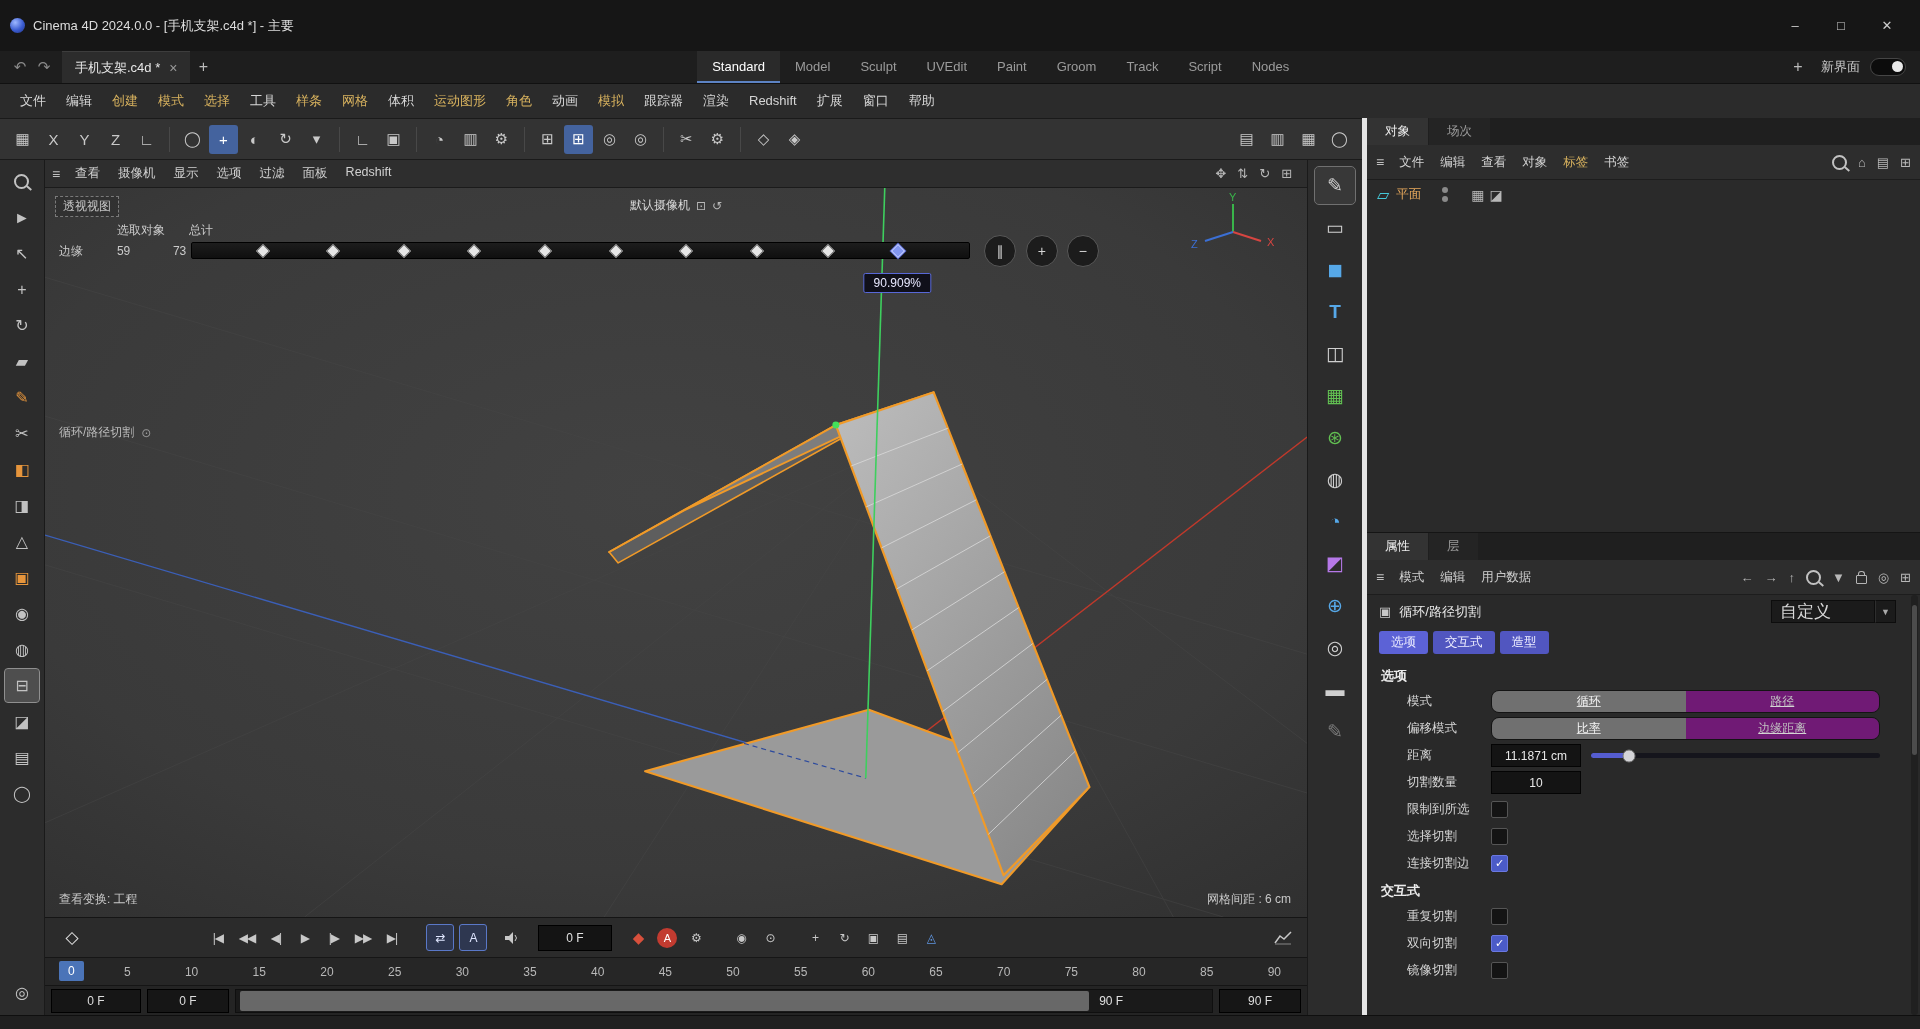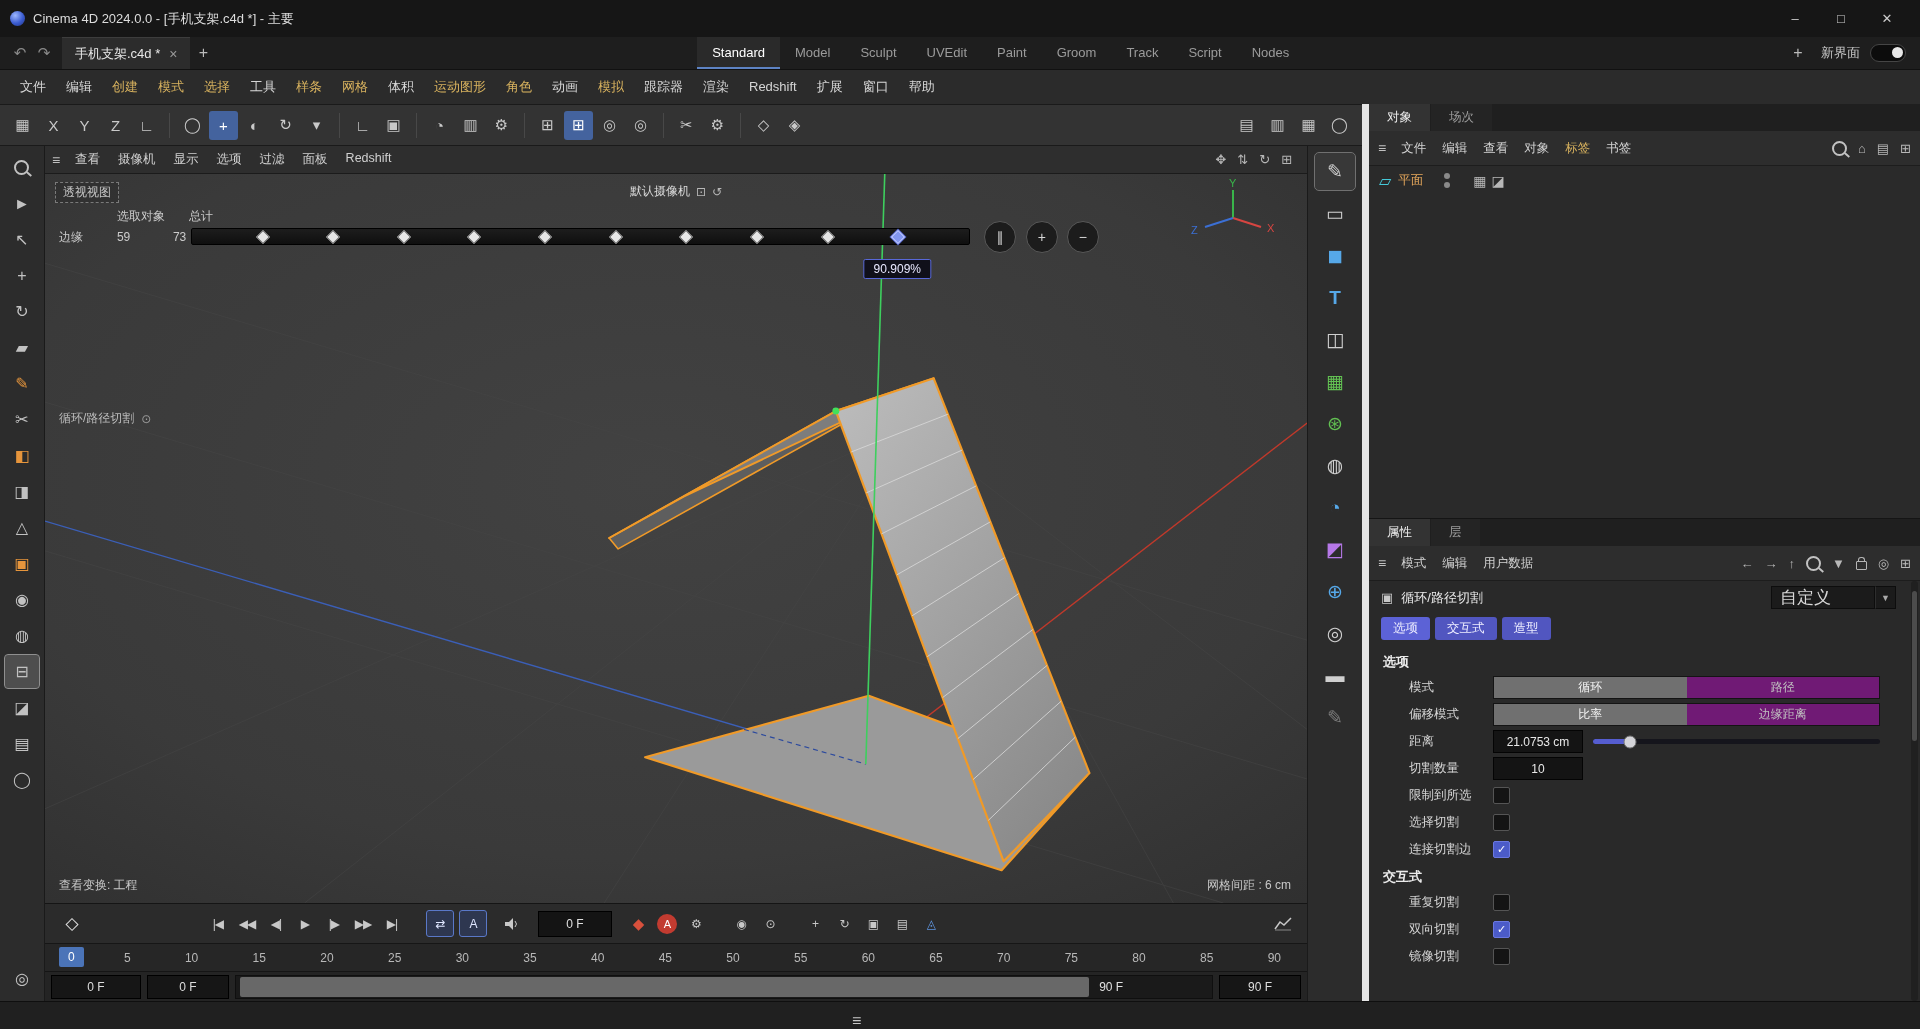--- a/index.html
+++ b/index.html
@@ -1,17 +1,17 @@
 <!DOCTYPE html>
 <html><head>
 <meta charset="utf-8">
 <style>
   html,body{margin:0;padding:0;background:#1b1b1b;}
   body{width:1920px;height:1029px;overflow:hidden;font-family:"Liberation Sans","DejaVu Sans",sans-serif;font-size:13px;color:#ccc;-webkit-user-select:none;user-select:none;}
-  .titlebar{height:29px;background:#161616;display:flex;align-items:center;padding:4px 10px;gap:8px;color:#ddd;font-size:13px;}
+  .titlebar{height:29px;background:#161616;display:flex;align-items:center;padding:11px 10px;gap:8px;color:#ddd;font-size:13px;}
   .logo{width:15px;height:15px;border-radius:50%;background:radial-gradient(circle at 35% 30%,#9db7ff,#3a5bd0 55%,#23357e);}
   .win-controls{margin-left:auto;display:flex;}
   .win-btn{width:46px;height:29px;display:flex;align-items:center;justify-content:center;color:#ccc;font-size:13px;}
   .tabbar{height:32px;background:#1e1e1e;display:flex;align-items:center;padding:0 8px;border-bottom:1px solid #111;}
   .histbtn{width:24px;text-align:center;color:#8a8a8a;font-size:15px;}
   .doc-tab{height:31px;display:flex;align-items:center;gap:9px;padding:0 13px;background:#2c2c2c;color:#e7e7e7;margin-left:6px;border-top:1px solid #3d3d3d;}
   .tab-close{color:#9a9a9a;font-size:14px;}
   .add-tab{width:26px;text-align:center;color:#bbb;font-size:16px;}
   .layout-tabs{display:flex;margin:0 auto;height:32px;}
   .layout-tab{padding:0 15px;line-height:32px;color:#9b9b9b;font-size:13px;}
@@ -78,21 +78,21 @@
   .ruler-nums{position:absolute;left:18px;right:26px;top:0;bottom:0;display:flex;justify-content:space-between;align-items:center;color:#b8b8b8;font-size:12px;}
   .marker{position:absolute;left:14px;top:3px;width:25px;height:20px;background:#4b74b8;border-radius:2px;color:#fff;display:flex;align-items:center;justify-content:center;font-size:12px;z-index:2;}
   .range-row{height:29px;background:#242424;display:flex;align-items:center;gap:6px;padding:0 6px;border-top:1px solid #151515;}
   .range-box{width:88px;height:22px;background:#161616;border:1px solid #000;color:#ddd;display:flex;align-items:center;justify-content:center;font-size:12px;flex-shrink:0;}
   .range-box.b2{width:80px;}
   .range-track{flex:1;height:22px;background:#1a1a1a;position:relative;border:1px solid #0f0f0f;}
   .range-thumb{position:absolute;left:4px;top:1px;bottom:1px;width:87%;background:#686868;border-radius:2px;}
   .range-endlabel{position:absolute;left:calc(87% + 14px);top:0;bottom:0;display:flex;align-items:center;color:#e0e0e0;font-size:12px;}
   .bottom-bar{height:37px;background:#202020;border-top:1px solid #0f0f0f;display:flex;align-items:center;padding:0 12px;}
   .bb-burger{margin-left:840px;color:#c8c8c8;font-size:16px;}
-  .right-panel{width:558px;background:#292929;display:flex;flex-direction:column;border-left:7px solid #e5e5e5;}
+  .right-panel{width:558px;background:#292929;display:flex;flex-direction:column;border-left:5px solid #e5e5e5;}
   .rp-tabs{height:27px;display:flex;background:#1f1f1f;}
   .rp-tab{padding:0 18px;line-height:27px;color:#9c9c9c;font-size:12.5px;background:#242424;margin-right:1px;}
   .rp-tab.active{background:#333;color:#f0f0f0;}
   .rp-menubar{height:34px;display:flex;align-items:center;gap:1px;padding:0 9px;background:#2d2d2d;border-bottom:1px solid #1d1d1d;font-size:12.5px;}
   .rp-burger{color:#c0c0c0;margin-right:6px;font-size:14px;}
   .rp-menu-item{padding:0 8px;color:#d2d2d2;}
   .rp-menu-item.gold{color:#d8b25e;}
   .rp-icons{margin-left:auto;display:flex;gap:11px;align-items:center;color:#b8b8b8;font-size:13px;}
   .obj-area{height:352px;background:#2a2a2a;overflow:hidden;}
   .obj-row{display:flex;align-items:center;gap:7px;height:29px;padding:0 10px;font-size:12.5px;}
@@ -107,21 +107,21 @@
   .preset-select{width:86px;height:21px;background:#1b1b1b;border:1px solid #0d0d0d;color:#d8d8d8;font-size:17px;display:flex;align-items:center;padding:0 8px;}
   .preset-arrow{width:19px;height:21px;background:#1b1b1b;border:1px solid #0d0d0d;border-left:1px solid #2e2e2e;display:flex;align-items:center;justify-content:center;color:#aaa;font-size:9px;}
   .attr-buttons{display:flex;gap:5px;padding:3px 12px 8px;}
   .attr-btn{height:23px;background:#5156c0;color:#eef;display:flex;align-items:center;justify-content:center;font-size:12.5px;border-radius:3px;padding:0 12px;}
   .attr-btn.first{background:#5c62d6;}
   .attr-rows{flex:1;overflow:hidden;position:relative;}
   .attr-header{font-weight:bold;color:#ebebeb;font-size:13px;padding:5px 14px 3px;}
   .attr-row{display:flex;align-items:center;height:27px;padding-left:40px;font-size:12.5px;color:#d6d6d6;}
   .attr-label{width:84px;flex-shrink:0;}
   .attr-control{flex:1;display:flex;align-items:center;margin-right:40px;}
-  .segment{flex:1;display:flex;border:1px solid #141414;border-radius:0;overflow:hidden;height:21px;}
+  .segment{flex:1;display:flex;border:1px solid #141414;border-radius:8px;overflow:hidden;height:21px;text-decoration:underline;}
   .seg-opt{flex:1;display:flex;align-items:center;justify-content:center;background:#701a75;color:#c0c0c0;font-size:12px;}
   .seg-opt.active{background:#707070;color:#f5f5f5;}
   .value-box{width:88px;height:21px;background:#141414;border:1px solid #040404;color:#e8e8e8;display:flex;align-items:center;justify-content:center;font-size:12px;flex-shrink:0;}
   .slider{flex:1;height:21px;display:flex;align-items:center;margin-left:10px;position:relative;}
   .slider-track{width:100%;height:5px;background:#15151c;border-radius:3px;position:relative;}
   .slider-fill{position:absolute;left:0;top:0;bottom:0;background:#555dd0;border-radius:3px;}
   .slider-handle{position:absolute;top:50%;transform:translate(-50%,-50%);width:11px;height:11px;border-radius:50%;background:#d4d4d8;border:1px solid #777;}
   .checkbox{width:15px;height:15px;border:1px solid #555;background:#141414;display:flex;align-items:center;justify-content:center;font-size:11px;color:#fff;border-radius:2px;}
   .checkbox.checked{background:#4b5bc8;border-color:#6a78e0;}
   .attr-scrollbar{position:absolute;right:2px;top:0;bottom:0;width:7px;background:#202020;border-radius:3px;}
@@ -545,21 +545,21 @@
             <div class="attr-control">
               <div class="segment">
                 <div class="seg-opt active">比率</div>
                 <div class="seg-opt">边缘距离</div>
               </div>
             </div>
           </div>
           <div class="attr-row">
             <div class="attr-label">距离</div>
             <div class="attr-control">
-              <div class="value-box">21.0753 cm</div>
+              <div class="value-box">11.1871 cm</div>
               <div class="slider">
                 <div class="slider-track">
                   <div class="slider-fill" style="width: 13%;"></div>
                   <div class="slider-handle" style="left: 13%;"></div>
                 </div>
               </div>
             </div>
           </div>
           <div class="attr-row">
             <div class="attr-label">切割数量</div>

